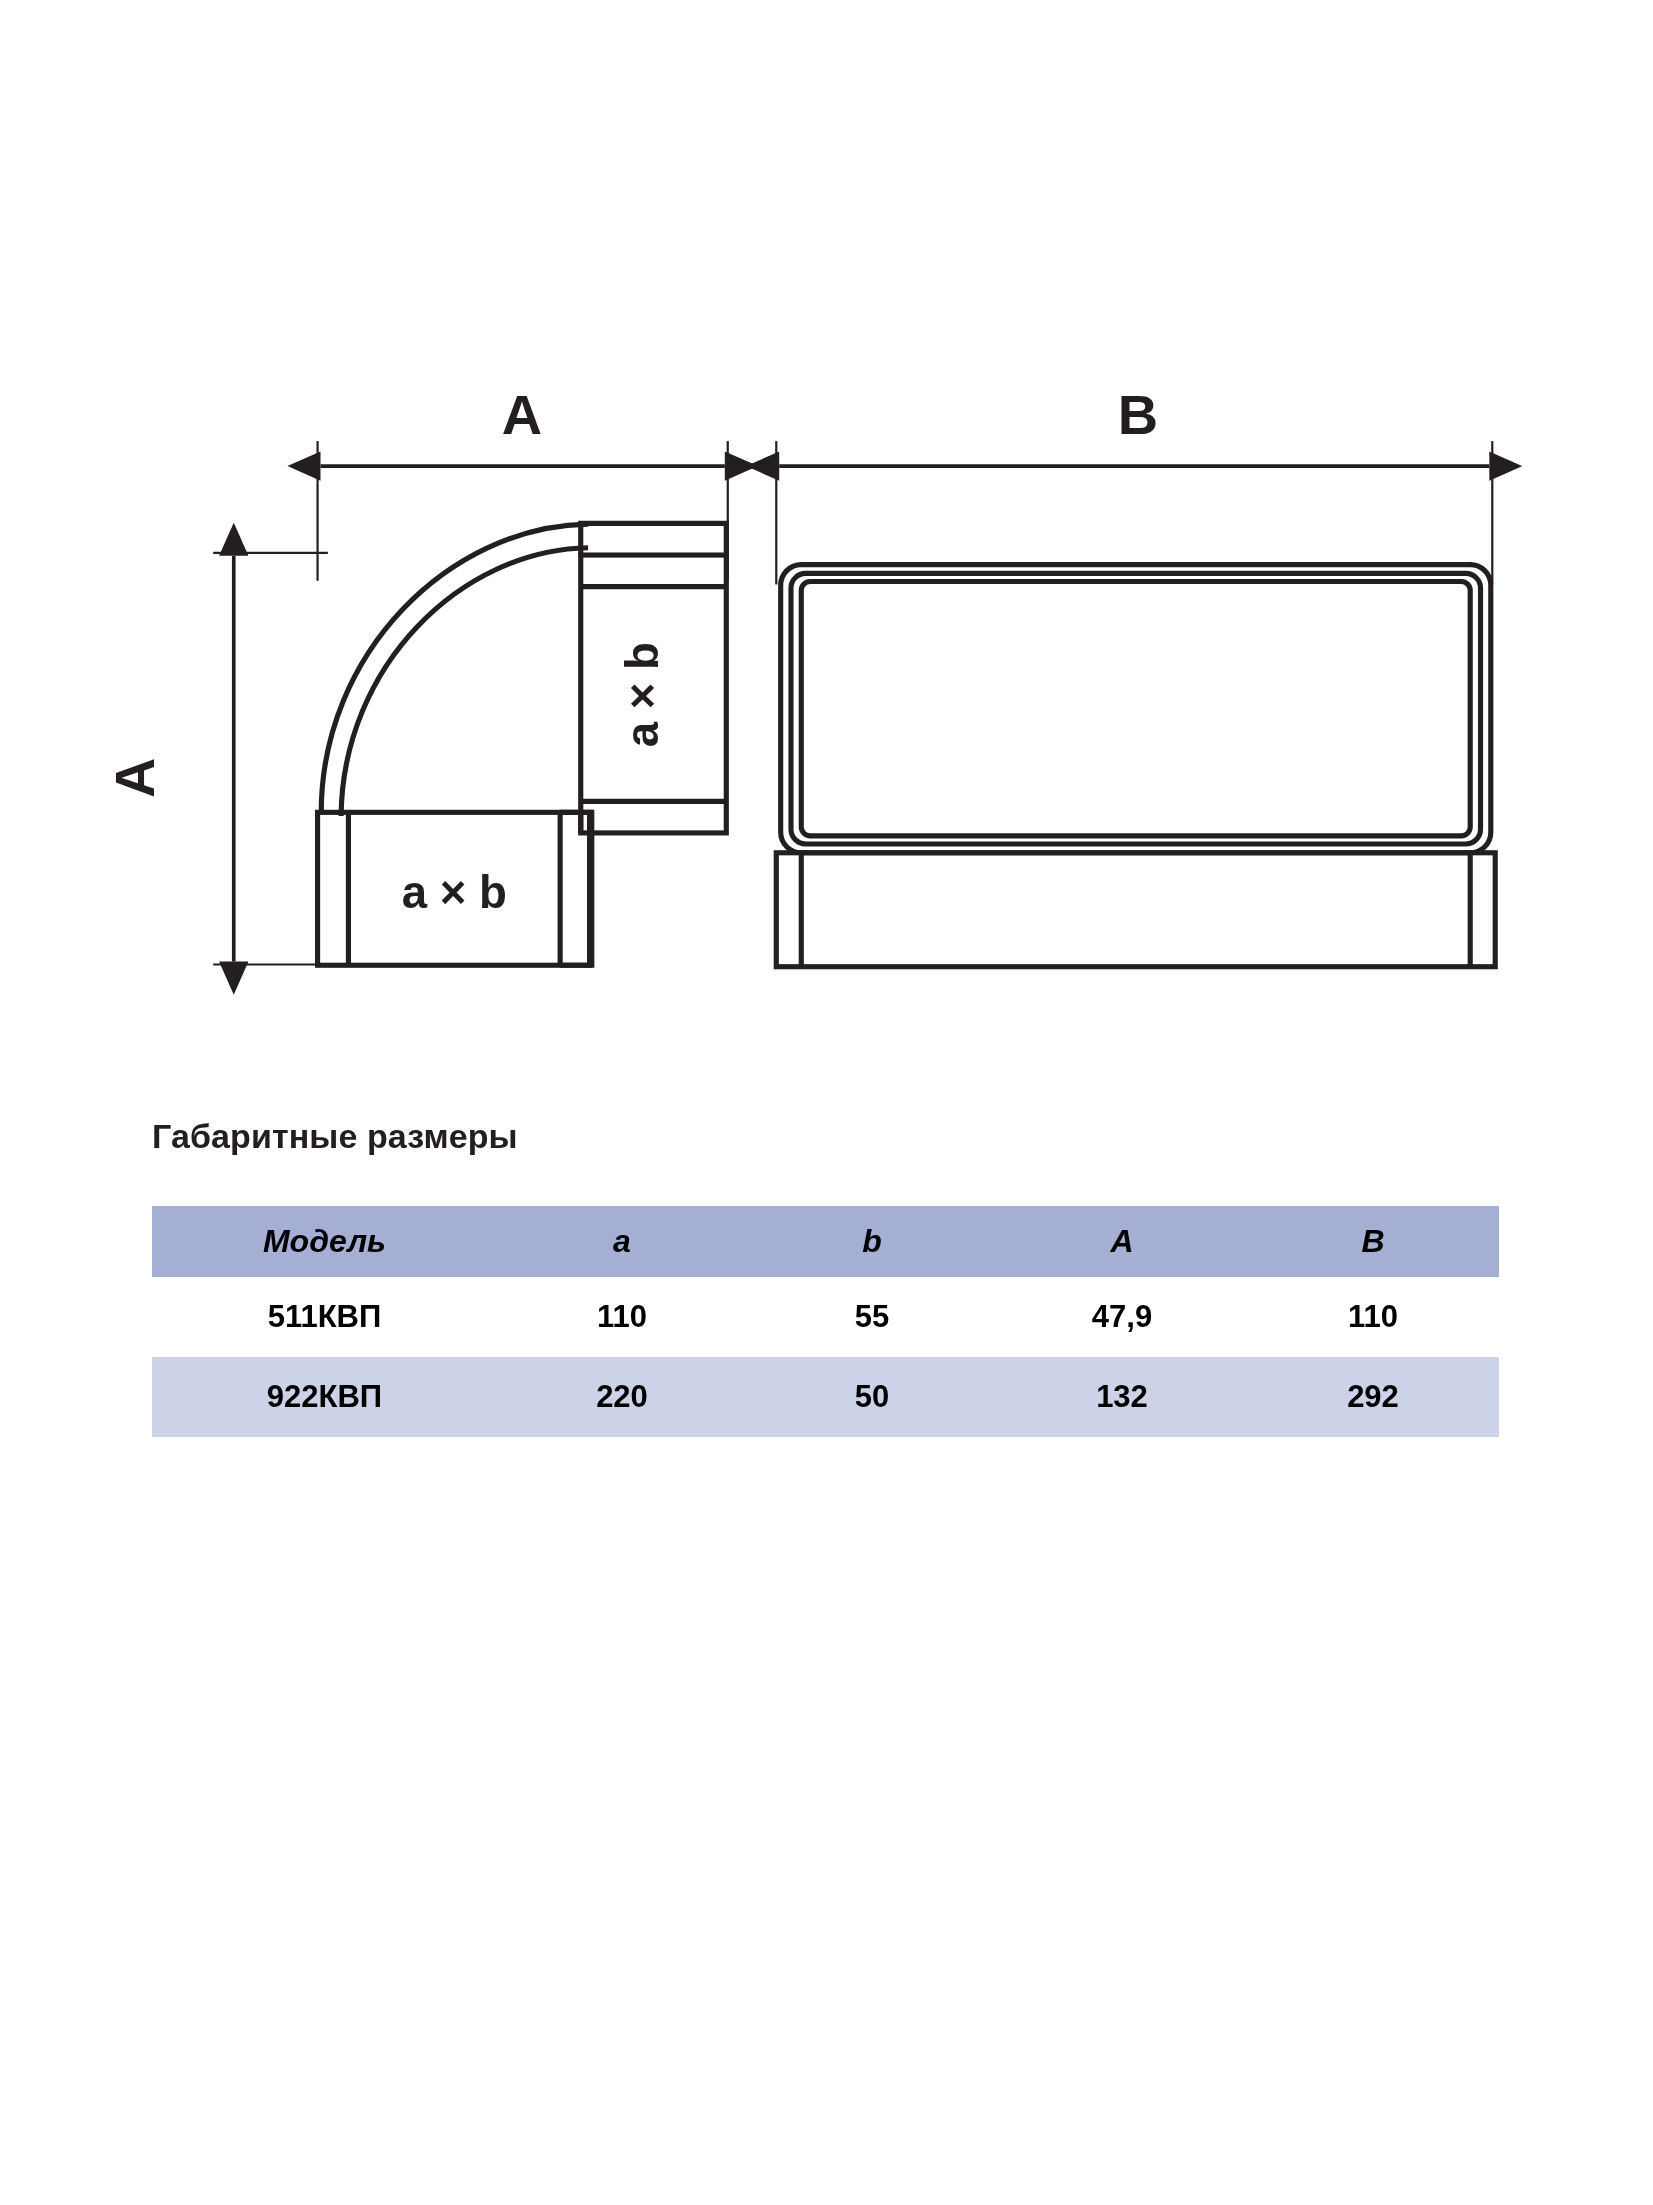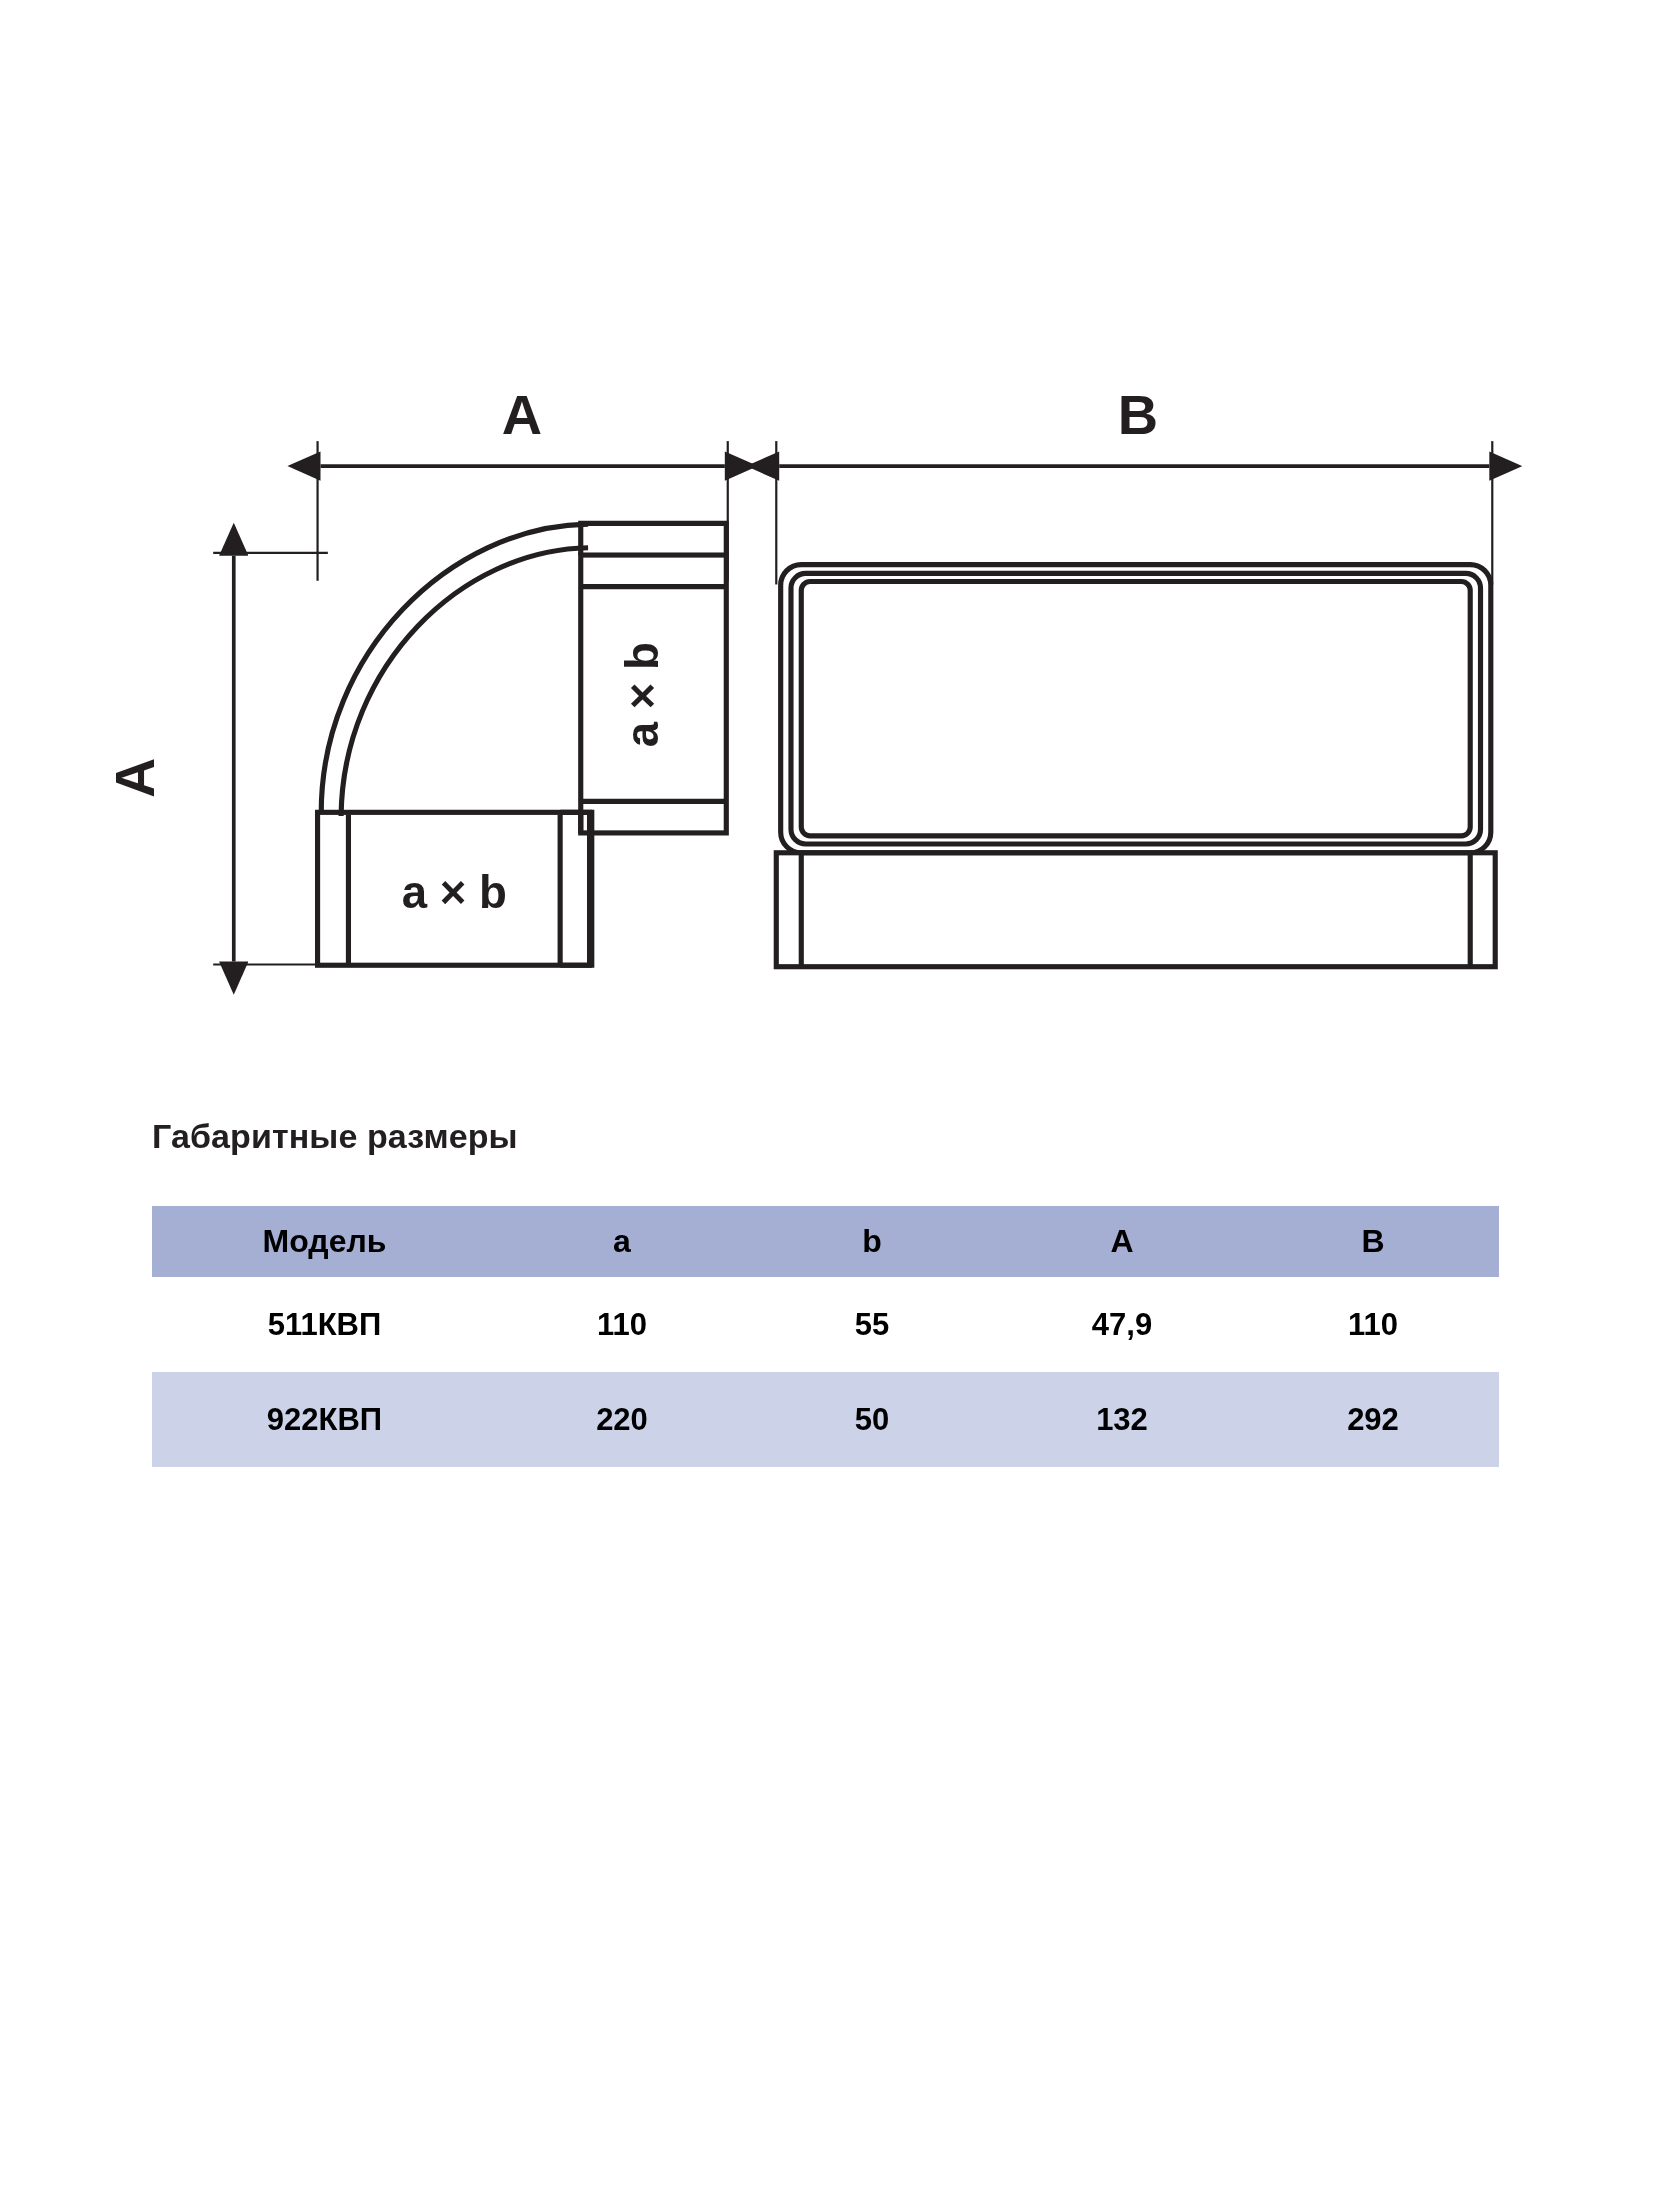--- a/index.html
+++ b/index.html
@@ -44,22 +44,23 @@
     text-align:center;
     vertical-align:middle;
     font-size:31px;
     color:#000000;
     font-weight:bold;
   }
   .dim-table thead th{
     height:71px;
     background:#a5aed3;
     font-size:32px;
+    font-style:italic;
   }
-  .dim-table tbody tr{height:95px;}
+  .dim-table tbody tr{height:80px;}
   .dim-table tbody tr.shaded{background:#ccd3e9;}
   .dim-table tbody tr.plain{background:#ffffff;}
 
   .col-model{width:345px;}
   .col-a{width:250px;}
   .col-b{width:250px;}
   .col-A{width:250px;}
   .col-B{width:252px;}
 </style>
 </head>

